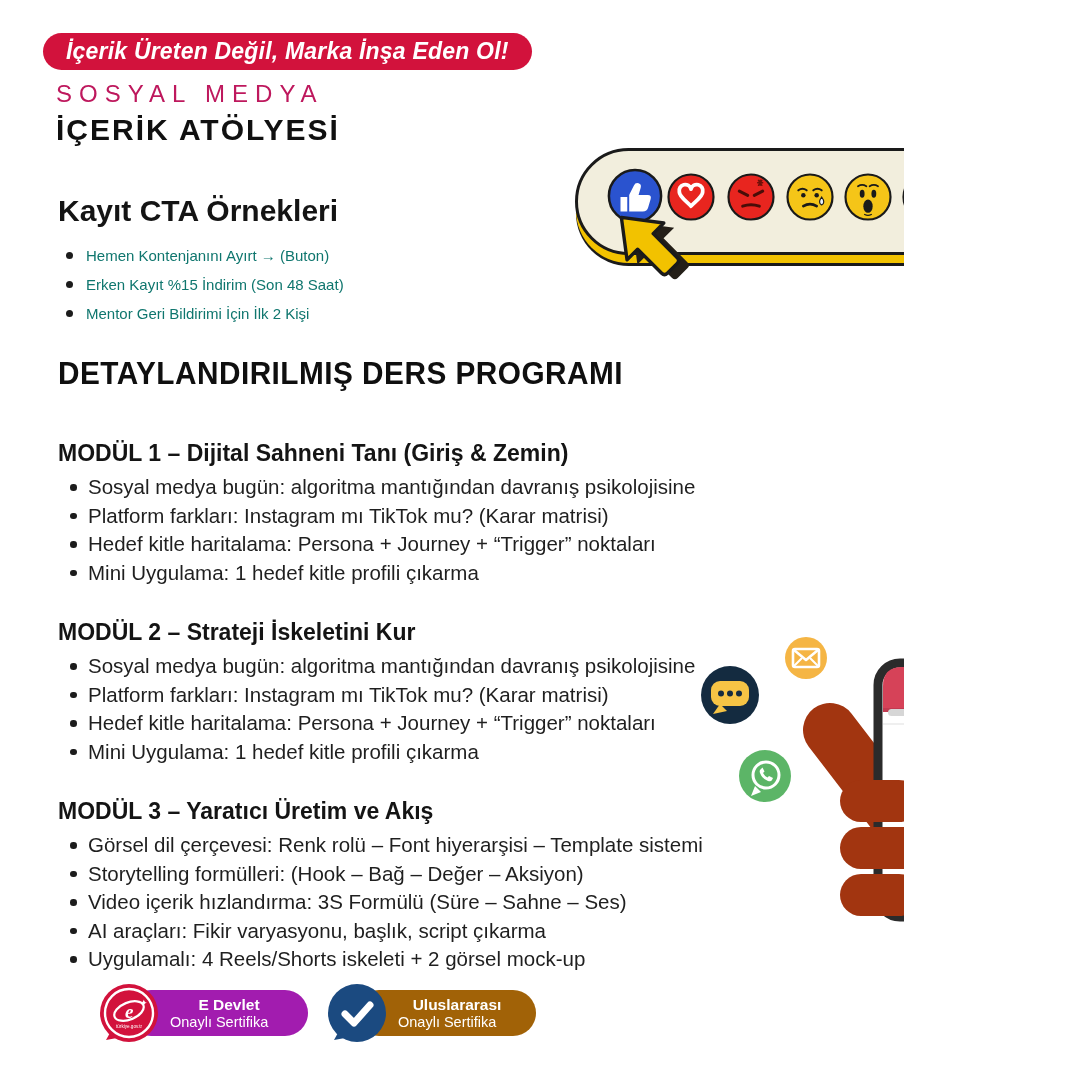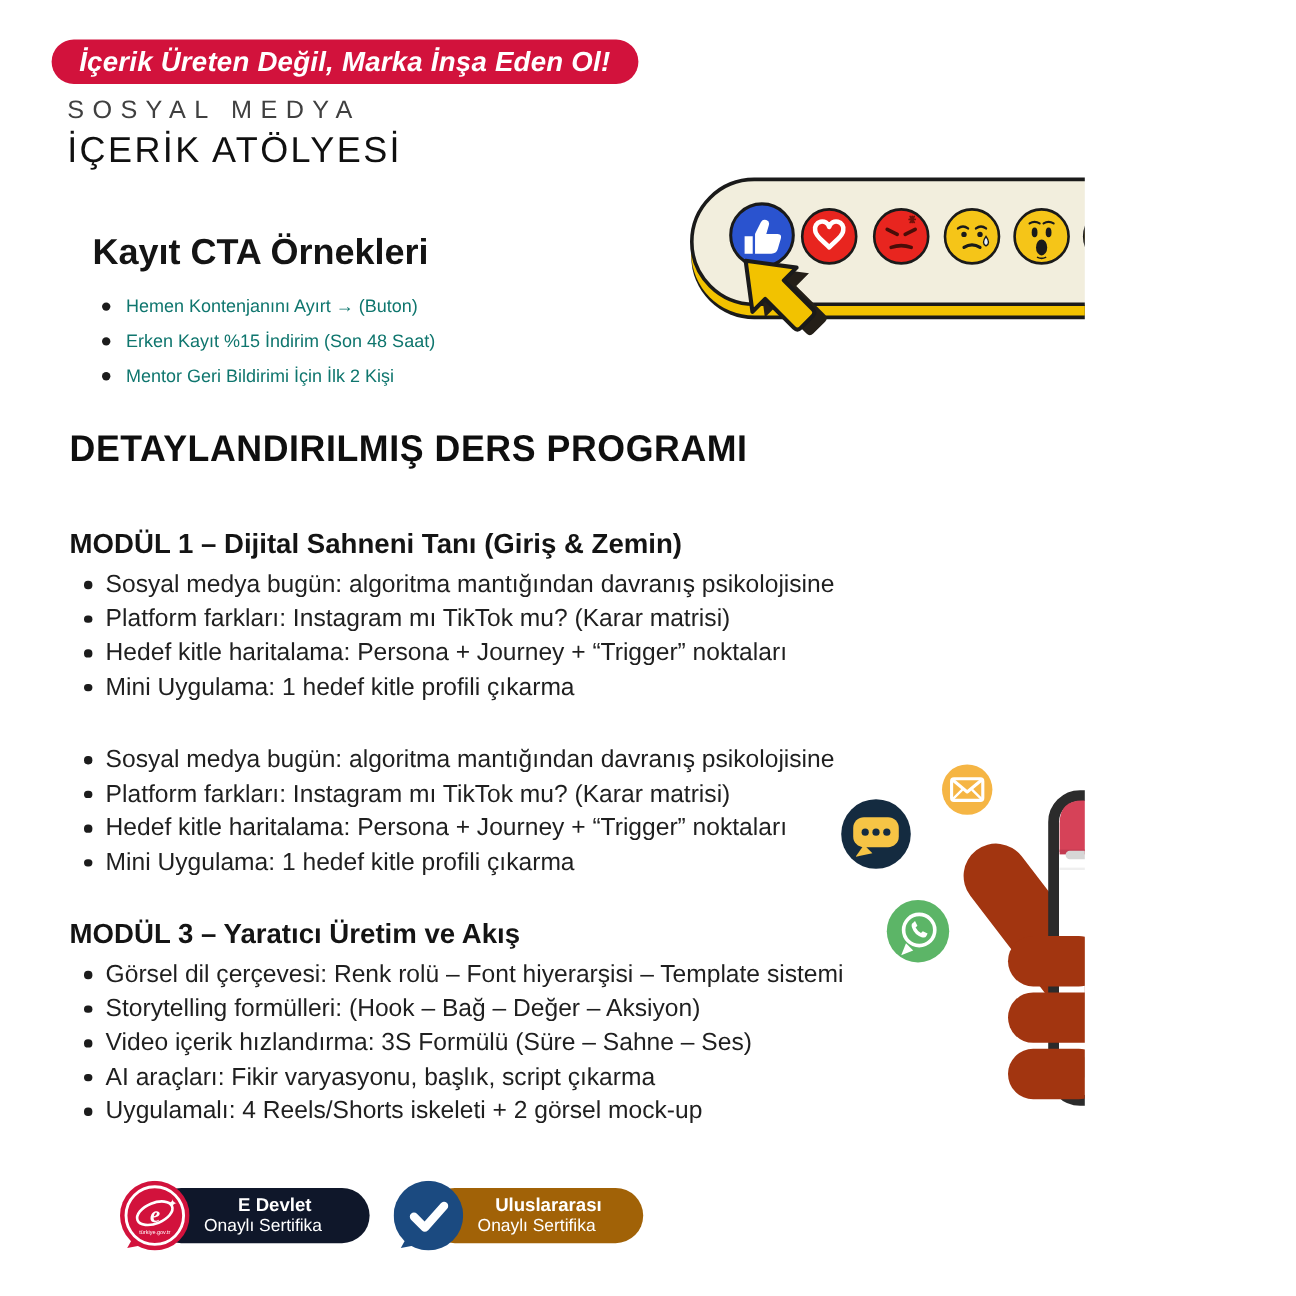--- a/index.html
+++ b/index.html
@@ -6,25 +6,25 @@
   .canvas{position:relative;width:904px;height:1080px;background:#ffffff;overflow:hidden;
           font-family:"Liberation Sans",sans-serif;color:#1c1c1c;}
 
   
   .top-badge{position:absolute;left:43px;top:33px;height:37px;display:inline-flex;align-items:center;
              background:#d2123c;color:#fff;border-radius:19px;padding:0 23px;
              font-style:italic;font-weight:800;font-size:23px;letter-spacing:.2px;}
 
   
   .brand{position:absolute;left:56px;top:80px;}
-  .brand-line1{font-size:21px;font-weight:300;letter-spacing:7px;color:#404040;}
-  .brand-line2{font-size:30px;font-weight:400;letter-spacing:2px;color:#101010;margin-top:5px;text-align:right;}
-
-  
-  .cta{position:absolute;left:58px;top:194px;width:560px;margin-left:19px;}
+  .brand-line1{font-size:24px;font-weight:300;letter-spacing:7px;color:#be185d;}
+  .brand-line2{font-size:30px;font-weight:700;letter-spacing:2px;color:#101010;margin-top:5px;text-align:right;}
+
+  
+  .cta{position:absolute;left:58px;top:194px;width:560px;}
   .cta h2{margin:0;font-size:30px;font-weight:800;color:#141414;}
   ul.bullets{list-style:none;margin:13px 0 0 0;padding:0;}
   ul.bullets li{position:relative;padding-left:28px;font-size:15px;line-height:29px;color:#0f766e;}
   ul.bullets li::before{content:"";position:absolute;left:8px;top:11px;width:7px;height:7px;border-radius:50%;background:#1c1c1c;}
 
   
   .program-title{position:absolute;left:58px;top:356px;font-size:31px;font-weight:800;letter-spacing:.5px;
                  color:#0f0f0f;transform:scaleX(.96);transform-origin:0 0;}
   .modules{position:absolute;left:58px;top:440px;width:680px;}
   .module{margin-bottom:32px;}
@@ -35,21 +35,21 @@
 
   
   .cert-row{position:absolute;left:100px;top:984px;display:flex;gap:20px;}
   .cert{display:flex;align-items:center;}
   .cert-bubble{position:relative;width:58px;height:58px;border-radius:50%;z-index:2;flex:0 0 auto;}
   .cert-bubble svg{display:block;}
   .cert-pill{height:46px;border-radius:23px;margin-left:-30px;padding:0 20px 0 42px;
              display:flex;flex-direction:column;justify-content:center;color:#fff;min-width:118px;}
   .cert-pill .l1{font-size:15.5px;font-weight:800;text-align:center;line-height:18px;}
   .cert-pill .l2{font-size:14.5px;font-weight:400;text-align:left;line-height:17px;}
-  .red-bg{background:#0f172a;}
+  .red-bg{background:#a21caf;}
   .blue-bg{background:#a16207;}
 
   
   .reactions{position:absolute;left:575px;top:148px;width:410px;height:101px;background:#f2eedd;
              border:3px solid #1a1a1a;border-radius:54px;
              box-shadow:0 9px 0 -1px #f2c200,0 12px 0 -1px #1a1a1a;}
   .reaction{position:absolute;}
   .reaction svg{display:block;}
   .cursor{position:absolute;left:604px;top:206px;width:100px;height:100px;z-index:5;}
 
@@ -85,20 +85,21 @@
       <h3 class="module-title">MODÜL 1 – Dijital Sahneni Tanı (Giriş &amp; Zemin)</h3>
       <ul class="mod-list module-list">
           <li>Sosyal medya bugün: algoritma mantığından davranış psikolojisine</li>
           <li>Platform farkları: Instagram mı TikTok mu? (Karar matrisi)</li>
           <li>Hedef kitle haritalama: Persona + Journey + “Trigger” noktaları</li>
           <li>Mini Uygulama: 1 hedef kitle profili çıkarma</li>
         </ul>
     </section>
 
     <section class="module">
+      <h3 class="module-title">MODÜL 2 – Strateji İskeletini Kur</h3>
       <ul class="mod-list module-list">
           <li>Sosyal medya bugün: algoritma mantığından davranış psikolojisine</li>
           <li>Platform farkları: Instagram mı TikTok mu? (Karar matrisi)</li>
           <li>Hedef kitle haritalama: Persona + Journey + “Trigger” noktaları</li>
           <li>Mini Uygulama: 1 hedef kitle profili çıkarma</li>
         </ul>
     </section>
 
     <section class="module">
       <h3 class="module-title">MODÜL 3 – Yaratıcı Üretim ve Akış</h3>

